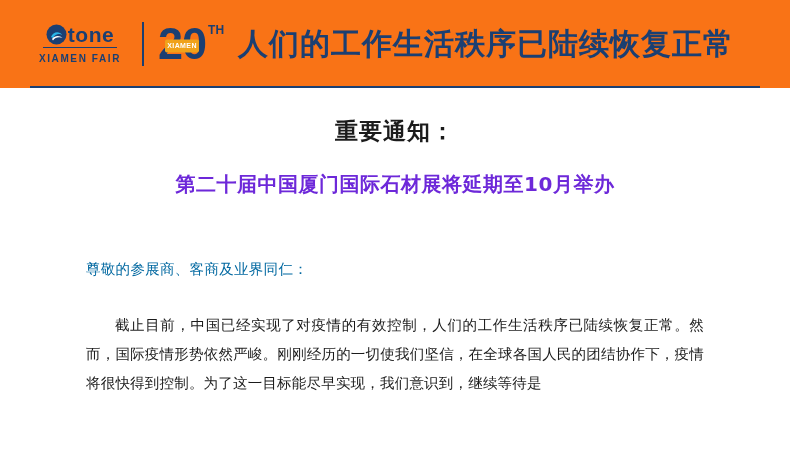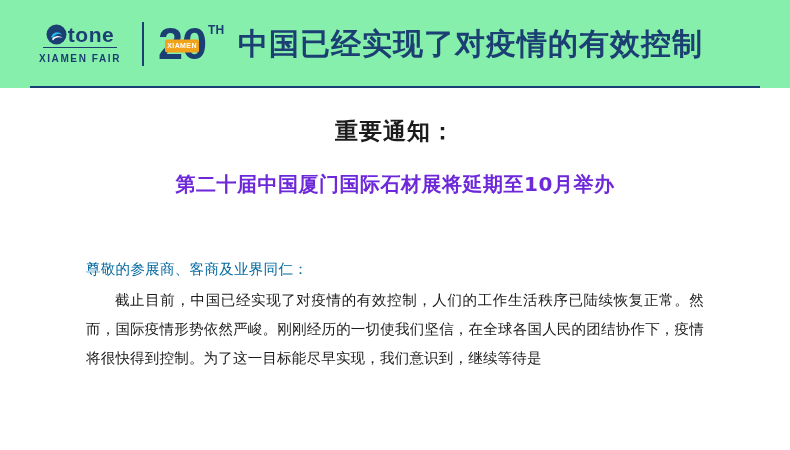--- a/index.html
+++ b/index.html
@@ -17,21 +17,21 @@
     position: relative;
     width: 790px;
     height: 450px;
     background: #ffffff;
     box-sizing: border-box;
   }
   
   .header {
     position: relative;
     height: 88px;
-    background: #86efac;
+    background: #f97316;
     display: flex;
     align-items: center;
     padding-left: 34px;
     box-sizing: border-box;
   }
   .header-rule {
     position: absolute;
     left: 30px;
     right: 30px;
     bottom: 0;
@@ -165,21 +165,21 @@
     letter-spacing: 0.5px;
   }
   .salutation {
     margin-top: 62px;
     font-family: "DejaVu Sans", sans-serif;
     font-size: 14.5px;
     color: #0369a1;
     letter-spacing: 0.3px;
   }
   .para {
-    margin-top: 7px;
+    margin-top: 32px;
     font-family: "DejaVu Sans", sans-serif;
     font-size: 14.5px;
     color: #1b1b1b;
     line-height: 2.0;
     text-align: justify;
     text-indent: 2em;
     letter-spacing: 0.2px;
   }
 </style>
 </head>
@@ -209,21 +209,21 @@
     <div class="anniv">
       <div class="anniv-num">
         <span class="anniv-zero-wrap">
           <span>20</span>
           <span class="anniv-ribbon">XIAMEN</span>
         </span>
       </div>
       <div class="anniv-th">TH</div>
     </div>
 
-    <div class="header-title">中国已经实现了对疫情的有效控制</div>
+    <div class="header-title">人们的工作生活秩序已陆续恢复正常</div>
 
     <div class="header-rule"></div>
   </div>
 
   <div class="doc">
     <div class="notice-title">重要通知：</div>
     <div class="notice-subtitle">第二十届中国厦门国际石材展将延期至10月举办</div>
     <div class="salutation">尊敬的参展商、客商及业界同仁：</div>
     <div class="para">截止目前，中国已经实现了对疫情的有效控制，人们的工作生活秩序已陆续恢复正常。然而，国际疫情形势依然严峻。刚刚经历的一切使我们坚信，在全球各国人民的团结协作下，疫情将很快得到控制。为了这一目标能尽早实现，我们意识到，继续等待是</div>
   </div>

